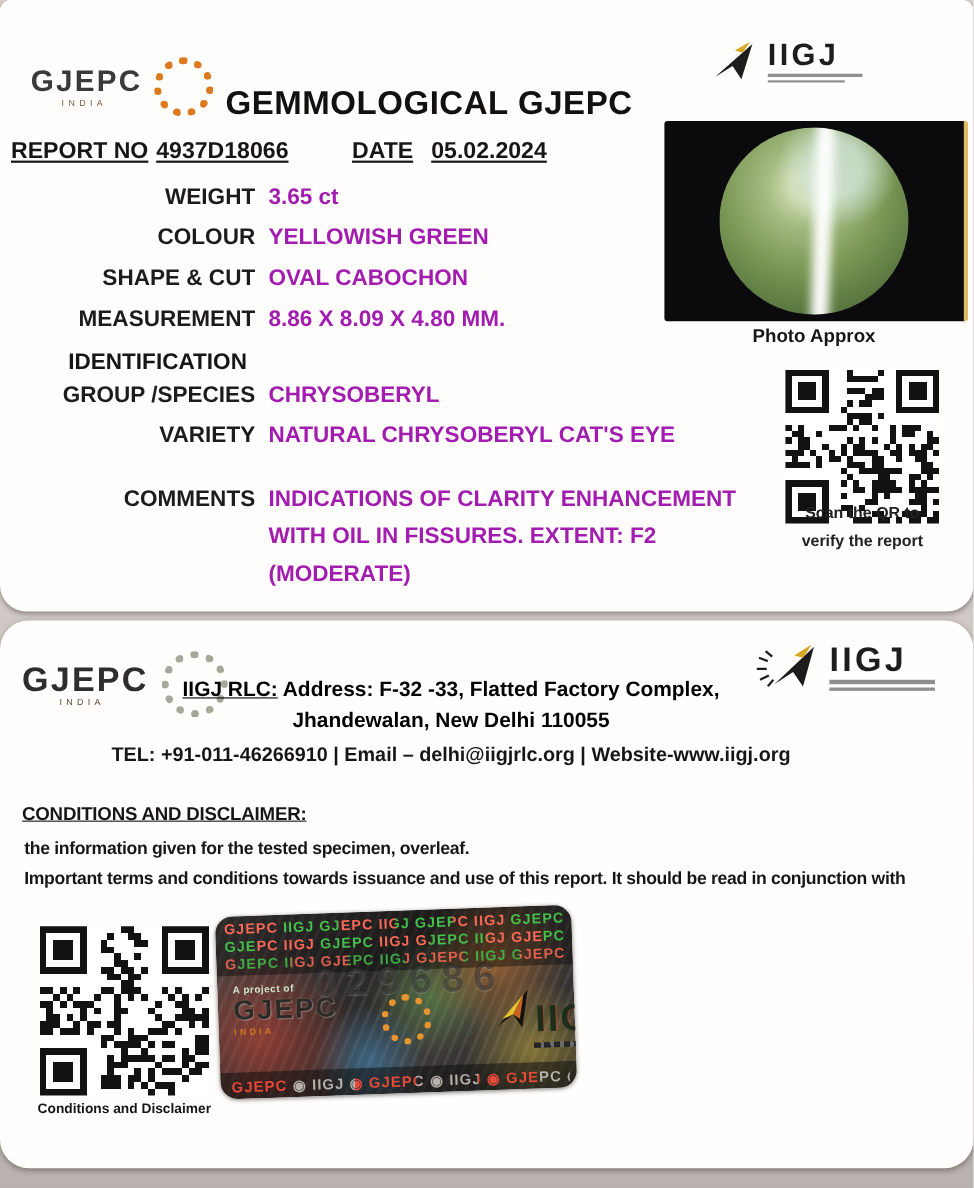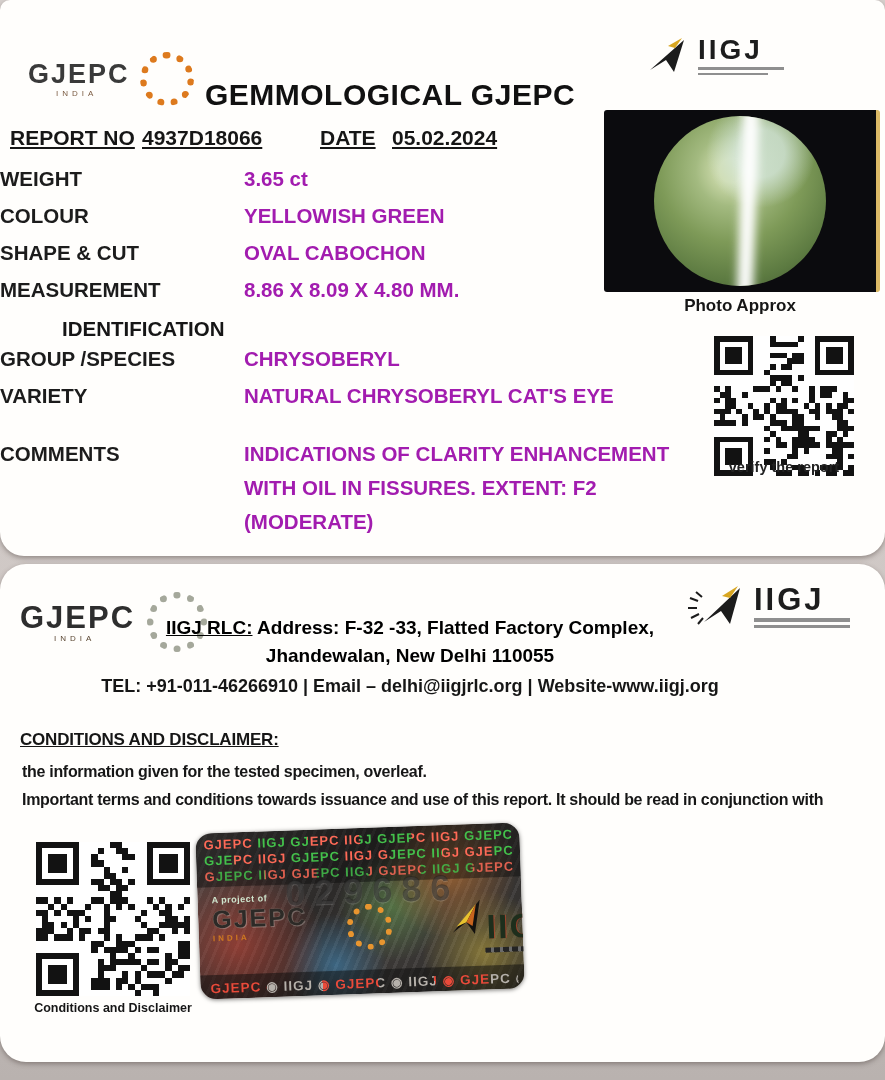--- a/index.html
+++ b/index.html
@@ -32,21 +32,21 @@
 
   
   .title{
     position:absolute;top:78px;left:180px;width:420px;
     text-align:center;font-size:30px;font-weight:800;letter-spacing:.5px;color:#111;
   }
   .repline{position:absolute;top:126px;left:0;width:620px;height:28px;font-size:21px;font-weight:700;}
   .repline span{position:absolute;white-space:nowrap;text-decoration:underline;}
 
   .fieldrow{display:flex;margin-bottom:13px;font-size:20.5px;font-weight:700;}
-  .fieldrow .lbl{width:232px;text-align:left;padding-right:12px;flex:none;color:#1c1c1c;}
+  .fieldrow .lbl{width:232px;text-align:right;padding-right:12px;flex:none;color:#1c1c1c;}
   .fieldrow .val{white-space:nowrap;color:#a21caf;}
   #fields{position:absolute;top:167px;left:0;}
   #ident-head{position:absolute;top:317px;left:62px;font-size:20.5px;font-weight:700;}
   #ident-rows{position:absolute;top:347px;left:0;}
   #comments{position:absolute;top:437px;left:0;}
   #comments .val div{line-height:34px;}
 
   .photo-frame{
     position:absolute;top:110px;left:604px;width:272px;height:182px;
     background:#0b0b0e;border-radius:3px;
@@ -403,20 +403,21 @@
         <rect x="2" y="2" width="3" height="3"></rect>
         <rect x="18" y="0" width="7" height="7"></rect>
         <rect x="19" y="1" width="5" height="5" fill="#fff"></rect>
         <rect x="20" y="2" width="3" height="3"></rect>
         <rect x="0" y="18" width="7" height="7"></rect>
         <rect x="1" y="19" width="5" height="5" fill="#fff"></rect>
         <rect x="2" y="20" width="3" height="3"></rect>
       </svg>
   </div>
   <div class="qr-cap-top">
+    <div>Scan the QR to</div>
     <div>verify the report</div>
   </div>
 </div>
 
 <div class="card" id="card-bottom">
 
   <div style="position:absolute;top:28px;left:20px;">
     <div style="display:flex;align-items:center;gap:12px;">
       <div>
         <div class="gjepc-text" style="font-size:31px;color:#2e2e2e;">GJEPC</div>

